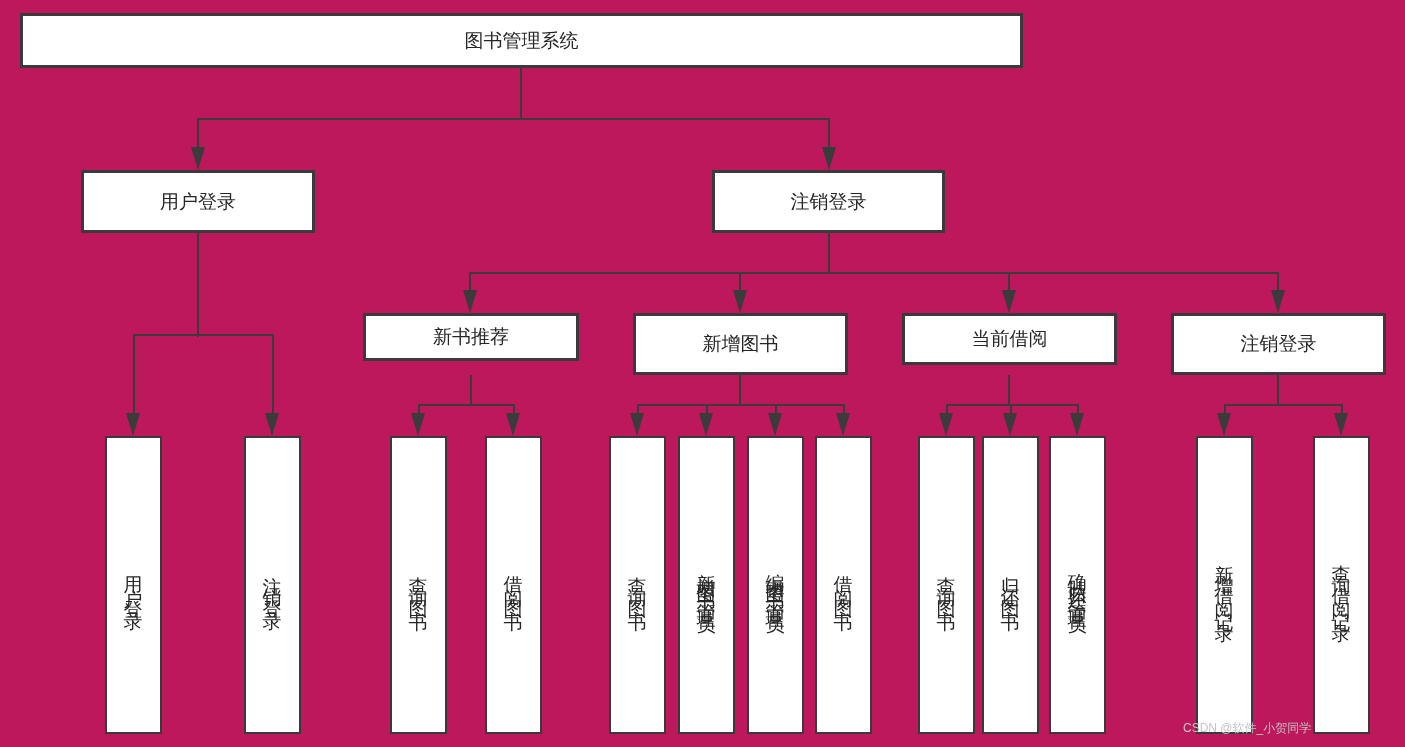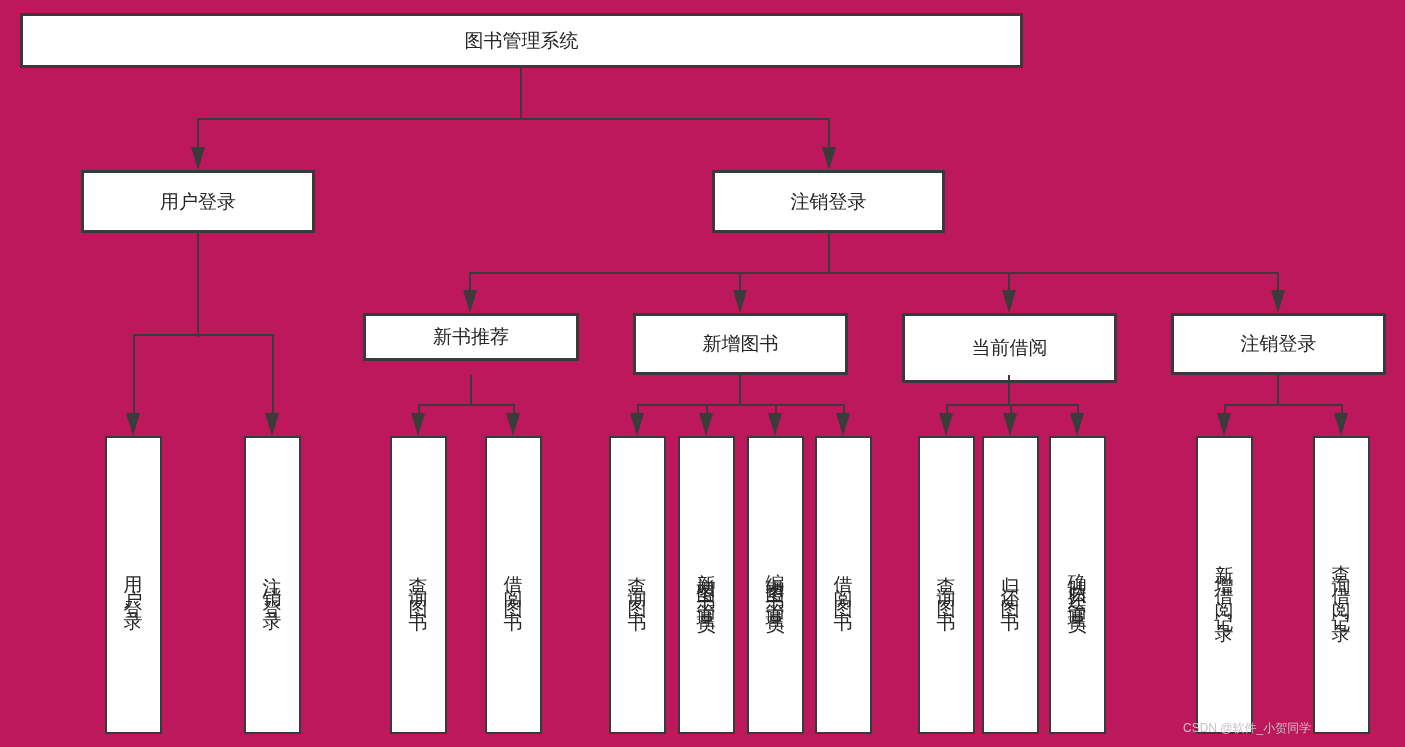--- a/index.html
+++ b/index.html
@@ -59,21 +59,21 @@
   <div class="box" style="left:712px;top:170px;width:233px;height:63px;">
     <span>注销登录</span>
   </div>
 
   <div class="box" style="left:363px;top:313px;width:216px;height:48px;">
     <span>新书推荐</span>
   </div>
   <div class="box" style="left:633px;top:313px;width:215px;height:62px;">
     <span>新增图书</span>
   </div>
-  <div class="box" style="left:902px;top:313px;width:215px;height:70px;">
+  <div class="box" style="left:902px;top:313px;width:215px;height:52px;">
     <span>当前借阅</span>
   </div>
   <div class="box" style="left:1171px;top:313px;width:215px;height:62px;">
     <span>注销登录</span>
   </div>
 
   <div class="box leaf" style="left:105px;top:436px;width:57px;height:298px;">
     <span class="vtext">用户登录</span>
   </div>
   <div class="box leaf" style="left:244px;top:436px;width:57px;height:298px;">

